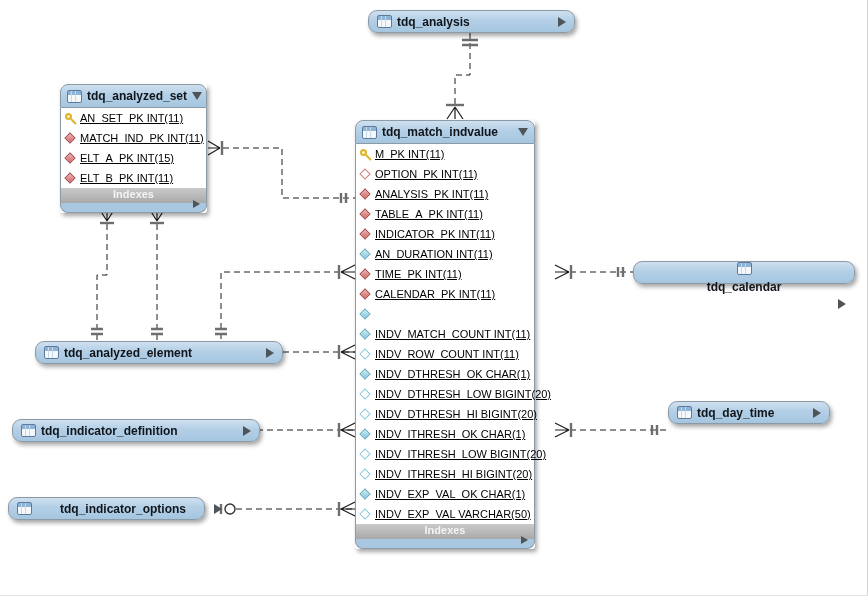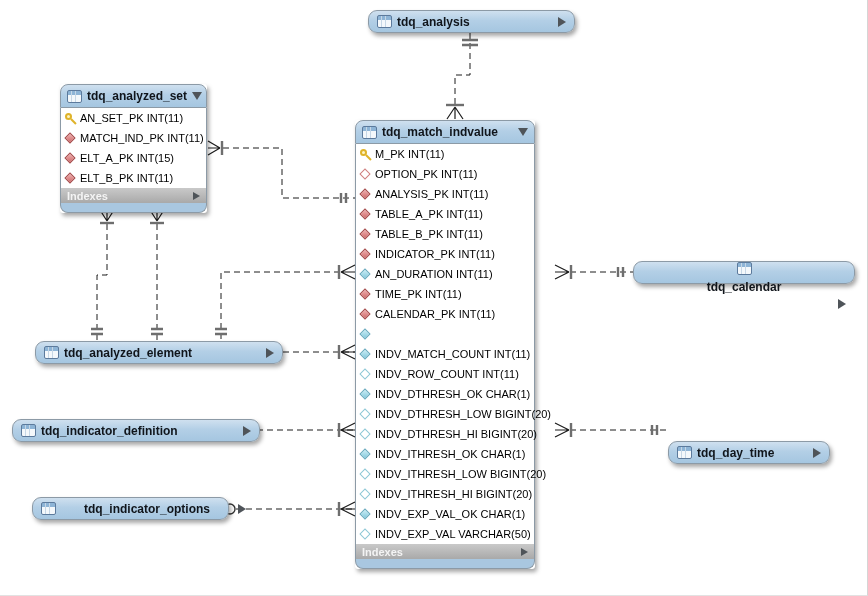--- a/index.html
+++ b/index.html
@@ -31,37 +31,37 @@
     width:13px;height:11px;flex:none;border:1px solid #5c7a9c;border-radius:2px;
     background:
       linear-gradient(to right, transparent 0 3px, #c6d7e6 3px 4px, transparent 4px 7px, #c6d7e6 7px 8px, transparent 8px),
       linear-gradient(to bottom, #8db4d6 0 4px, #f4f8fb 4px),
       #fff;
   }
   .tri-right{width:0;height:0;border-left:8px solid #4f5459;border-top:5px solid transparent;border-bottom:5px solid transparent;margin-left:auto;flex:none;}
   .tri-down{width:0;height:0;border-top:8px solid #4f5459;border-left:5px solid transparent;border-right:5px solid transparent;margin-left:auto;flex:none;}
   .tri-right.small{border-left-width:7px;border-top-width:4px;border-bottom-width:4px;}
 
-  .t-body{background:#fff;border-left:1px solid #8c9aa6;border-right:1px solid #8c9aa6;}
+  .t-body{background:#fff;border-left:1px solid #8c9aa6;border-right:1px solid #8c9aa6;text-decoration:underline;}
   .f-row{height:20px;display:flex;align-items:center;gap:3px;padding:0 4px 0 3px;font-size:11px;color:#000;white-space:nowrap;}
   .f-icon{width:13px;height:13px;position:relative;flex:none;display:inline-block;}
   .icon-key::before{content:"";position:absolute;left:1px;top:1px;width:7px;height:7px;border:2px solid #dfb32a;border-radius:50%;box-sizing:border-box;background:#fdf3c2;}
   .icon-key::after{content:"";position:absolute;left:6.5px;top:6px;width:7px;height:2px;background:#dfb32a;transform:rotate(45deg);transform-origin:0 50%;}
   .icon-fk::before,.icon-fk-open::before,.icon-col::before,.icon-col-open::before{
     content:"";position:absolute;left:2px;top:2px;width:8px;height:8px;transform:rotate(45deg);box-sizing:border-box;}
   .icon-fk::before{background:linear-gradient(135deg,#f0b2b2,#cf6a6a);border:1px solid #a34848;}
   .icon-fk-open::before{background:#fff;border:1px solid #cf7f7f;}
   .icon-col::before{background:linear-gradient(135deg,#cdeef6,#82c8db;);background:linear-gradient(135deg,#cdeef6,#82c8db);border:1px solid #68a9bd;}
   .icon-col-open::before{background:#fff;border:1px solid #8ec8d6;}
 
   .t-footer{
     height:15px;display:flex;align-items:center;padding:0 6px;
     background:linear-gradient(#c9c9c9,#a9a9a9);
     border-left:1px solid #8c9aa6;border-right:1px solid #8c9aa6;
-    font-size:11px;font-weight:bold;color:#f4f4f4;
+    font-size:11px;font-weight:bold;color:#f4f4f4;flex-direction:column;
   }
   .t-bottomstrip{
     height:9px;background:#a9c7e0;border:1px solid #8c9aa6;border-top:none;
     border-radius:0 0 8px 8px;
   }
 </style>
 </head>
 <body>
 
 <div id="canvas">
@@ -202,24 +202,20 @@
         <div class="f-row">
           <span class="f-icon icon-fk"></span>
           <span class="f-label">ANALYSIS_PK INT(11)</span>
         </div>
 
         <div class="f-row">
           <span class="f-icon icon-fk"></span>
           <span class="f-label">TABLE_A_PK INT(11)</span>
         </div>
 
-        <div class="f-row">
-          <span class="f-icon icon-fk"></span>
-          <span class="f-label">TABLE_B_PK INT(11)</span>
-        </div>
 
         <div class="f-row">
           <span class="f-icon icon-fk"></span>
           <span class="f-label">INDICATOR_PK INT(11)</span>
         </div>
 
         <div class="f-row">
           <span class="f-icon icon-col"></span>
           <span class="f-label">AN_DURATION INT(11)</span>
         </div>
@@ -307,25 +303,25 @@
     <span class="t-title">tdq_analyzed_element</span>
     <span class="tri-right"></span>
   </div>
 
   <div class="table collapsed" style="left:12px;top:419px;width:248px;">
     <span class="tbl-icon"></span>
     <span class="t-title">tdq_indicator_definition</span>
     <span class="tri-right"></span>
   </div>
 
-  <div class="table collapsed" style="left:668px;top:441px;width:162px;">
+  <div class="table collapsed" style="left:668px;top:401px;width:162px;">
     <span class="tbl-icon"></span>
     <span class="t-title">tdq_day_time</span>
     <span class="tri-right"></span>
   </div>
 
-  <div class="table collapsed" style="left:32px;top:497px;width:197px;gap:28px;">
+  <div class="table collapsed" style="left:8px;top:497px;width:197px;gap:28px;">
     <span class="tbl-icon"></span>
     <span class="t-title">tdq_indicator_options</span>
     <span class="tri-right"></span>
   </div>
 
 </div>
 
 </body></html>

